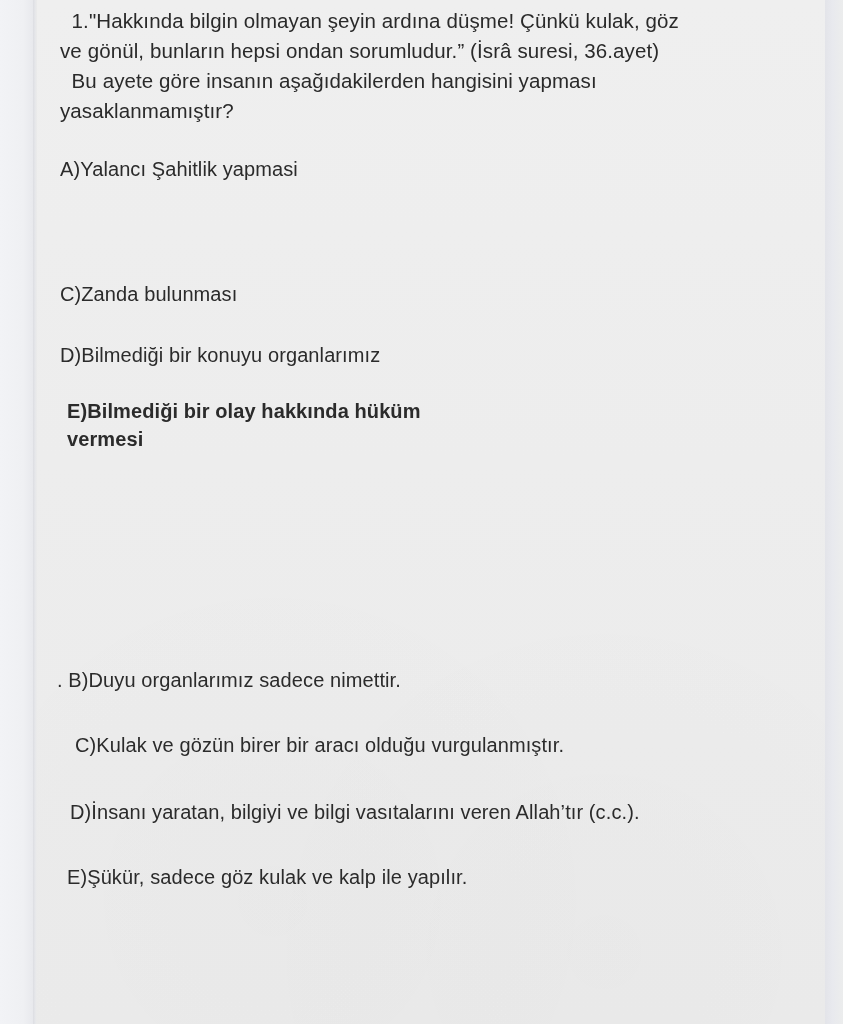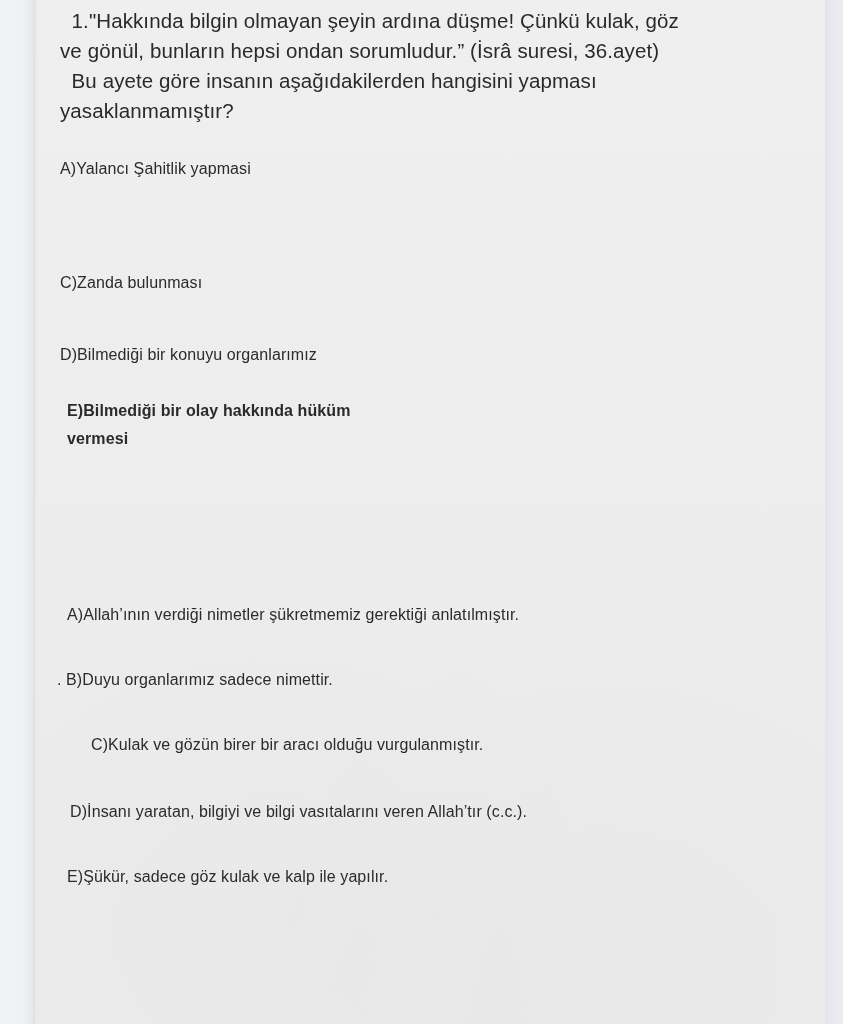--- a/index.html
+++ b/index.html
@@ -93,44 +93,44 @@
   .q-stem {
     font-size: 20.5px;
     line-height: 30px;
     color: #2a2a2a;
     letter-spacing: 0.1px;
     white-space: pre-wrap;
     margin: 0;
   }
 
   .opt {
-    font-size: 16px;
+    font-size: 20px;
     line-height: 28px;
     color: #2b2b2b;
     letter-spacing: 0.1px;
     margin: 0;
     white-space: pre-wrap;
   }
 
   
   #q1 { left: 23px; top: 6px; }
   #q1 .q-stem { text-indent: 0; }
 
   #q1-opt-a { position: absolute; left: 23px; top: 155px; }
   #q1-opt-b { position: absolute; left: 23px; top: 217px; }
-  #q1-opt-c { position: absolute; left: 23px; top: 269px; text-align: right; }
+  #q1-opt-c { position: absolute; left: 23px; top: 280px; text-align: right; }
   #q1-opt-d { position: absolute; left: 23px; top: 341px; }
   #q1-opt-e { position: absolute; left: 30px; top: 397px; width: 700px; font-weight: bold; }
 
   
   #q2 { left: 23px; top: 498px; }
 
   #q2-opt-a { position: absolute; left: 30px; top: 601px; }
   #q2-opt-b { position: absolute; left: 20px; top: 666px; }
-  #q2-opt-c { position: absolute; left: 38px; top: 731px; margin-left: 16px; }
+  #q2-opt-c { position: absolute; left: 38px; top: 731px; }
   #q2-opt-d { position: absolute; left: 33px; top: 798px; }
   #q2-opt-e { position: absolute; left: 30px; top: 863px; }
 
   .faint-texture {
     position: absolute;
     inset: 0;
     pointer-events: none;
     background:
       radial-gradient(circle at 30% 88%, rgba(0,0,0,0.012) 0%, rgba(0,0,0,0) 35%),
       radial-gradient(circle at 72% 93%, rgba(0,0,0,0.012) 0%, rgba(0,0,0,0) 35%);
@@ -160,21 +160,20 @@
 
 
       <p class="opt" id="q1-opt-c">C)Zanda bulunması</p>
 
       <p class="opt" id="q1-opt-d">D)Bilmediği bir konuyu organlarımız</p>
 
       <p class="opt" id="q1-opt-e">E)Bilmediği bir olay hakkında hüküm
 vermesi</p>
 
 
-      <p class="opt" id="q2-opt-a">A)Allah’ının verdiği nimetler şükretmemiz gerektiği anlatılmıştır.</p>
 
       <p class="opt" id="q2-opt-b">. B)Duyu organlarımız sadece nimettir.</p>
 
       <p class="opt" id="q2-opt-c">C)Kulak ve gözün birer bir aracı olduğu vurgulanmıştır.</p>
 
       <p class="opt" id="q2-opt-e">E)Şükür, sadece göz kulak ve kalp ile yapılır.</p>
 
       <p class="opt" id="q2-opt-d">D)İnsanı yaratan, bilgiyi ve bilgi vasıtalarını veren Allah’tır (c.c.).</p>
 
     </div>

